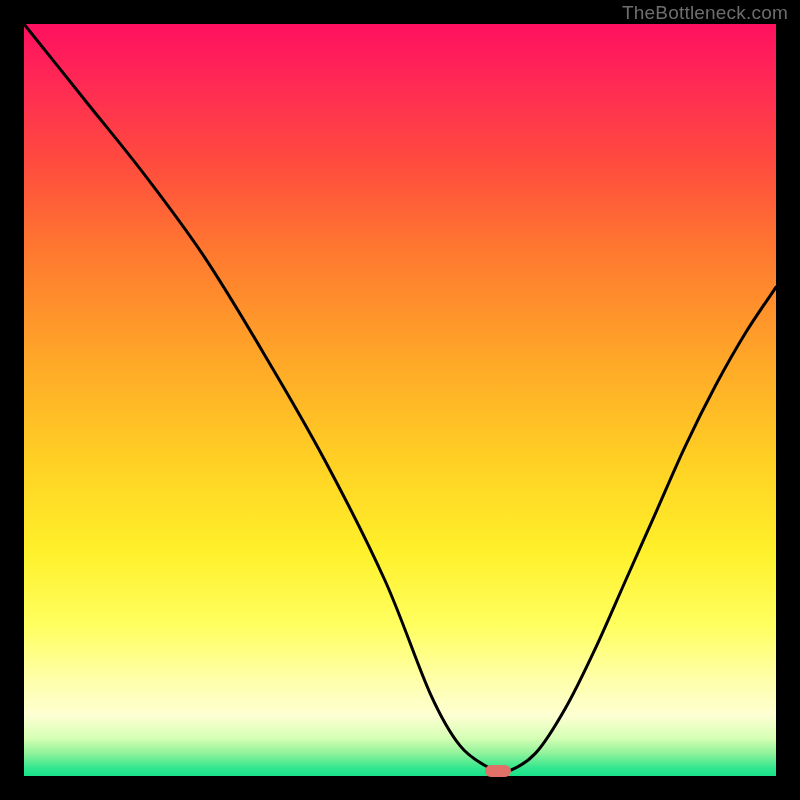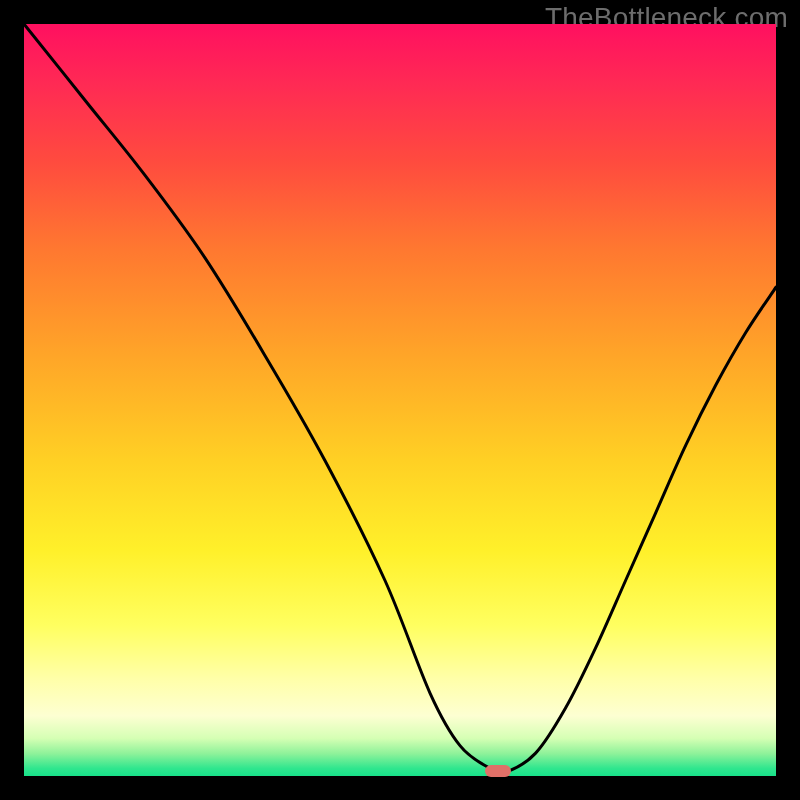--- a/index.html
+++ b/index.html
@@ -55,21 +55,21 @@
     top: 0;
     width: 752px;
     height: 752px;
     pointer-events: none;
   }
   .watermark {
     position: absolute;
     top: 2px;
     right: 12px;
     color: #6d6d6d;
-    font-size: 28px;
+    font-size: 19px;
     font-weight: 400;
     letter-spacing: 0.2px;
     pointer-events: none;
     user-select: none;
   }
 </style>
 </head>
 <body>
 
 <div class="watermark">TheBottleneck.com</div>

